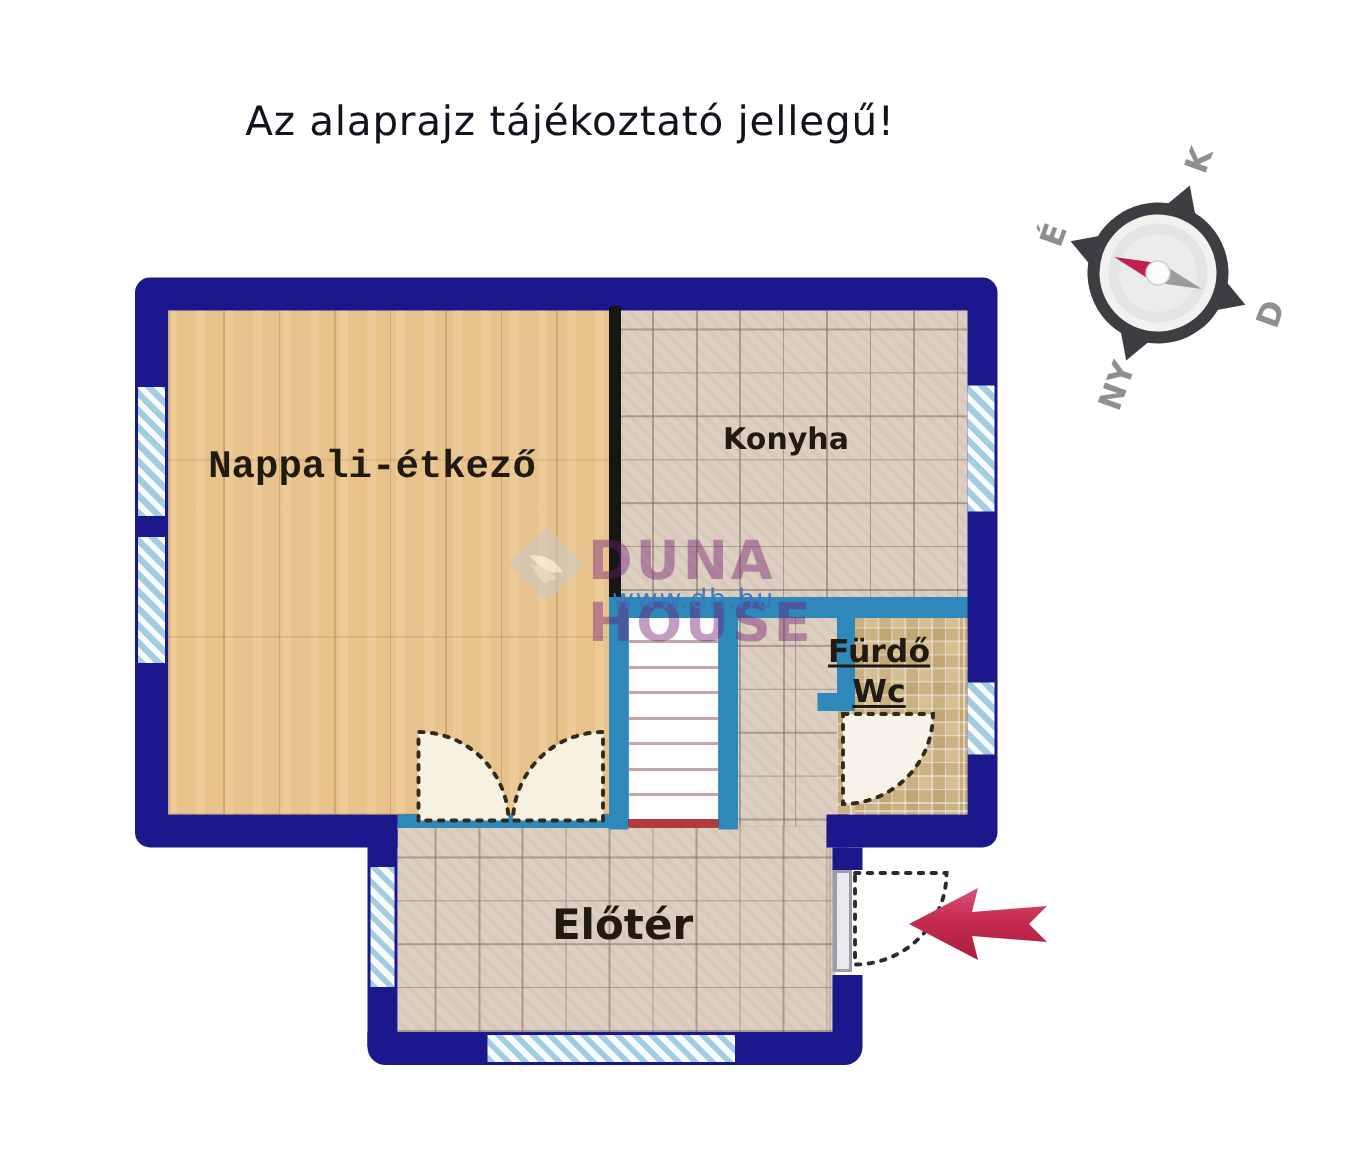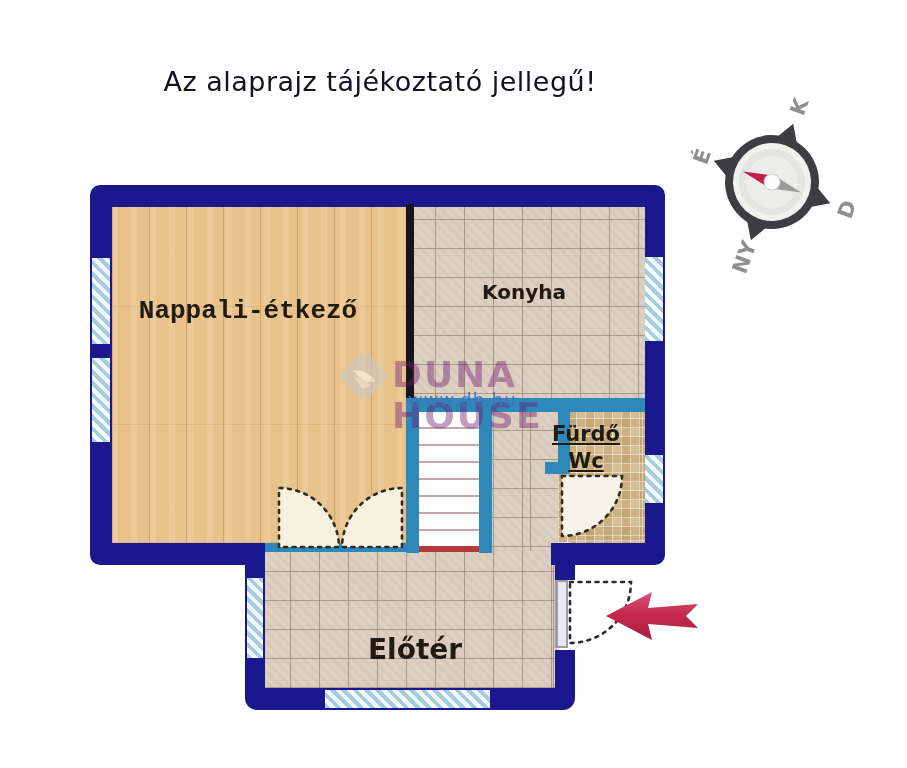--- a/index.html
+++ b/index.html
@@ -75,21 +75,21 @@
     background-image:repeating-linear-gradient(to bottom, transparent 0 15px, #c2a6aa 15px 17px);
   }
   .stair-edge{left:419px;top:546px;width:60px;height:6px;background:#b23b3b;}
   .threshold{left:265px;top:543px;width:143px;height:9px;}
 
   
   .room-label{font-weight:bold;color:#201a10;text-align:center;}
   .lbl-living{left:108px;top:296px;width:280px;font-size:26px;font-family:Liberation Mono, monospace;}
   .lbl-kitchen{left:414px;top:280px;width:220px;font-size:20px;}
   .lbl-bath{left:548px;top:421px;width:76px;font-size:21px;line-height:27px;text-decoration:underline;}
-  .lbl-hall{left:305px;top:633px;width:220px;font-size:28px;}
+  .lbl-hall{left:305px;top:600px;width:220px;font-size:28px;}
 
   
   .wm-brand{
     left:392px;top:354px;width:270px;font-size:36px;font-weight:bold;
     color:#701a75;opacity:.42;letter-spacing:2px;
   }
   .wm-url{
     left:408px;top:389px;width:190px;font-size:18px;font-weight:normal;
     color:#3a76be;opacity:.92;letter-spacing:1px;
   }

